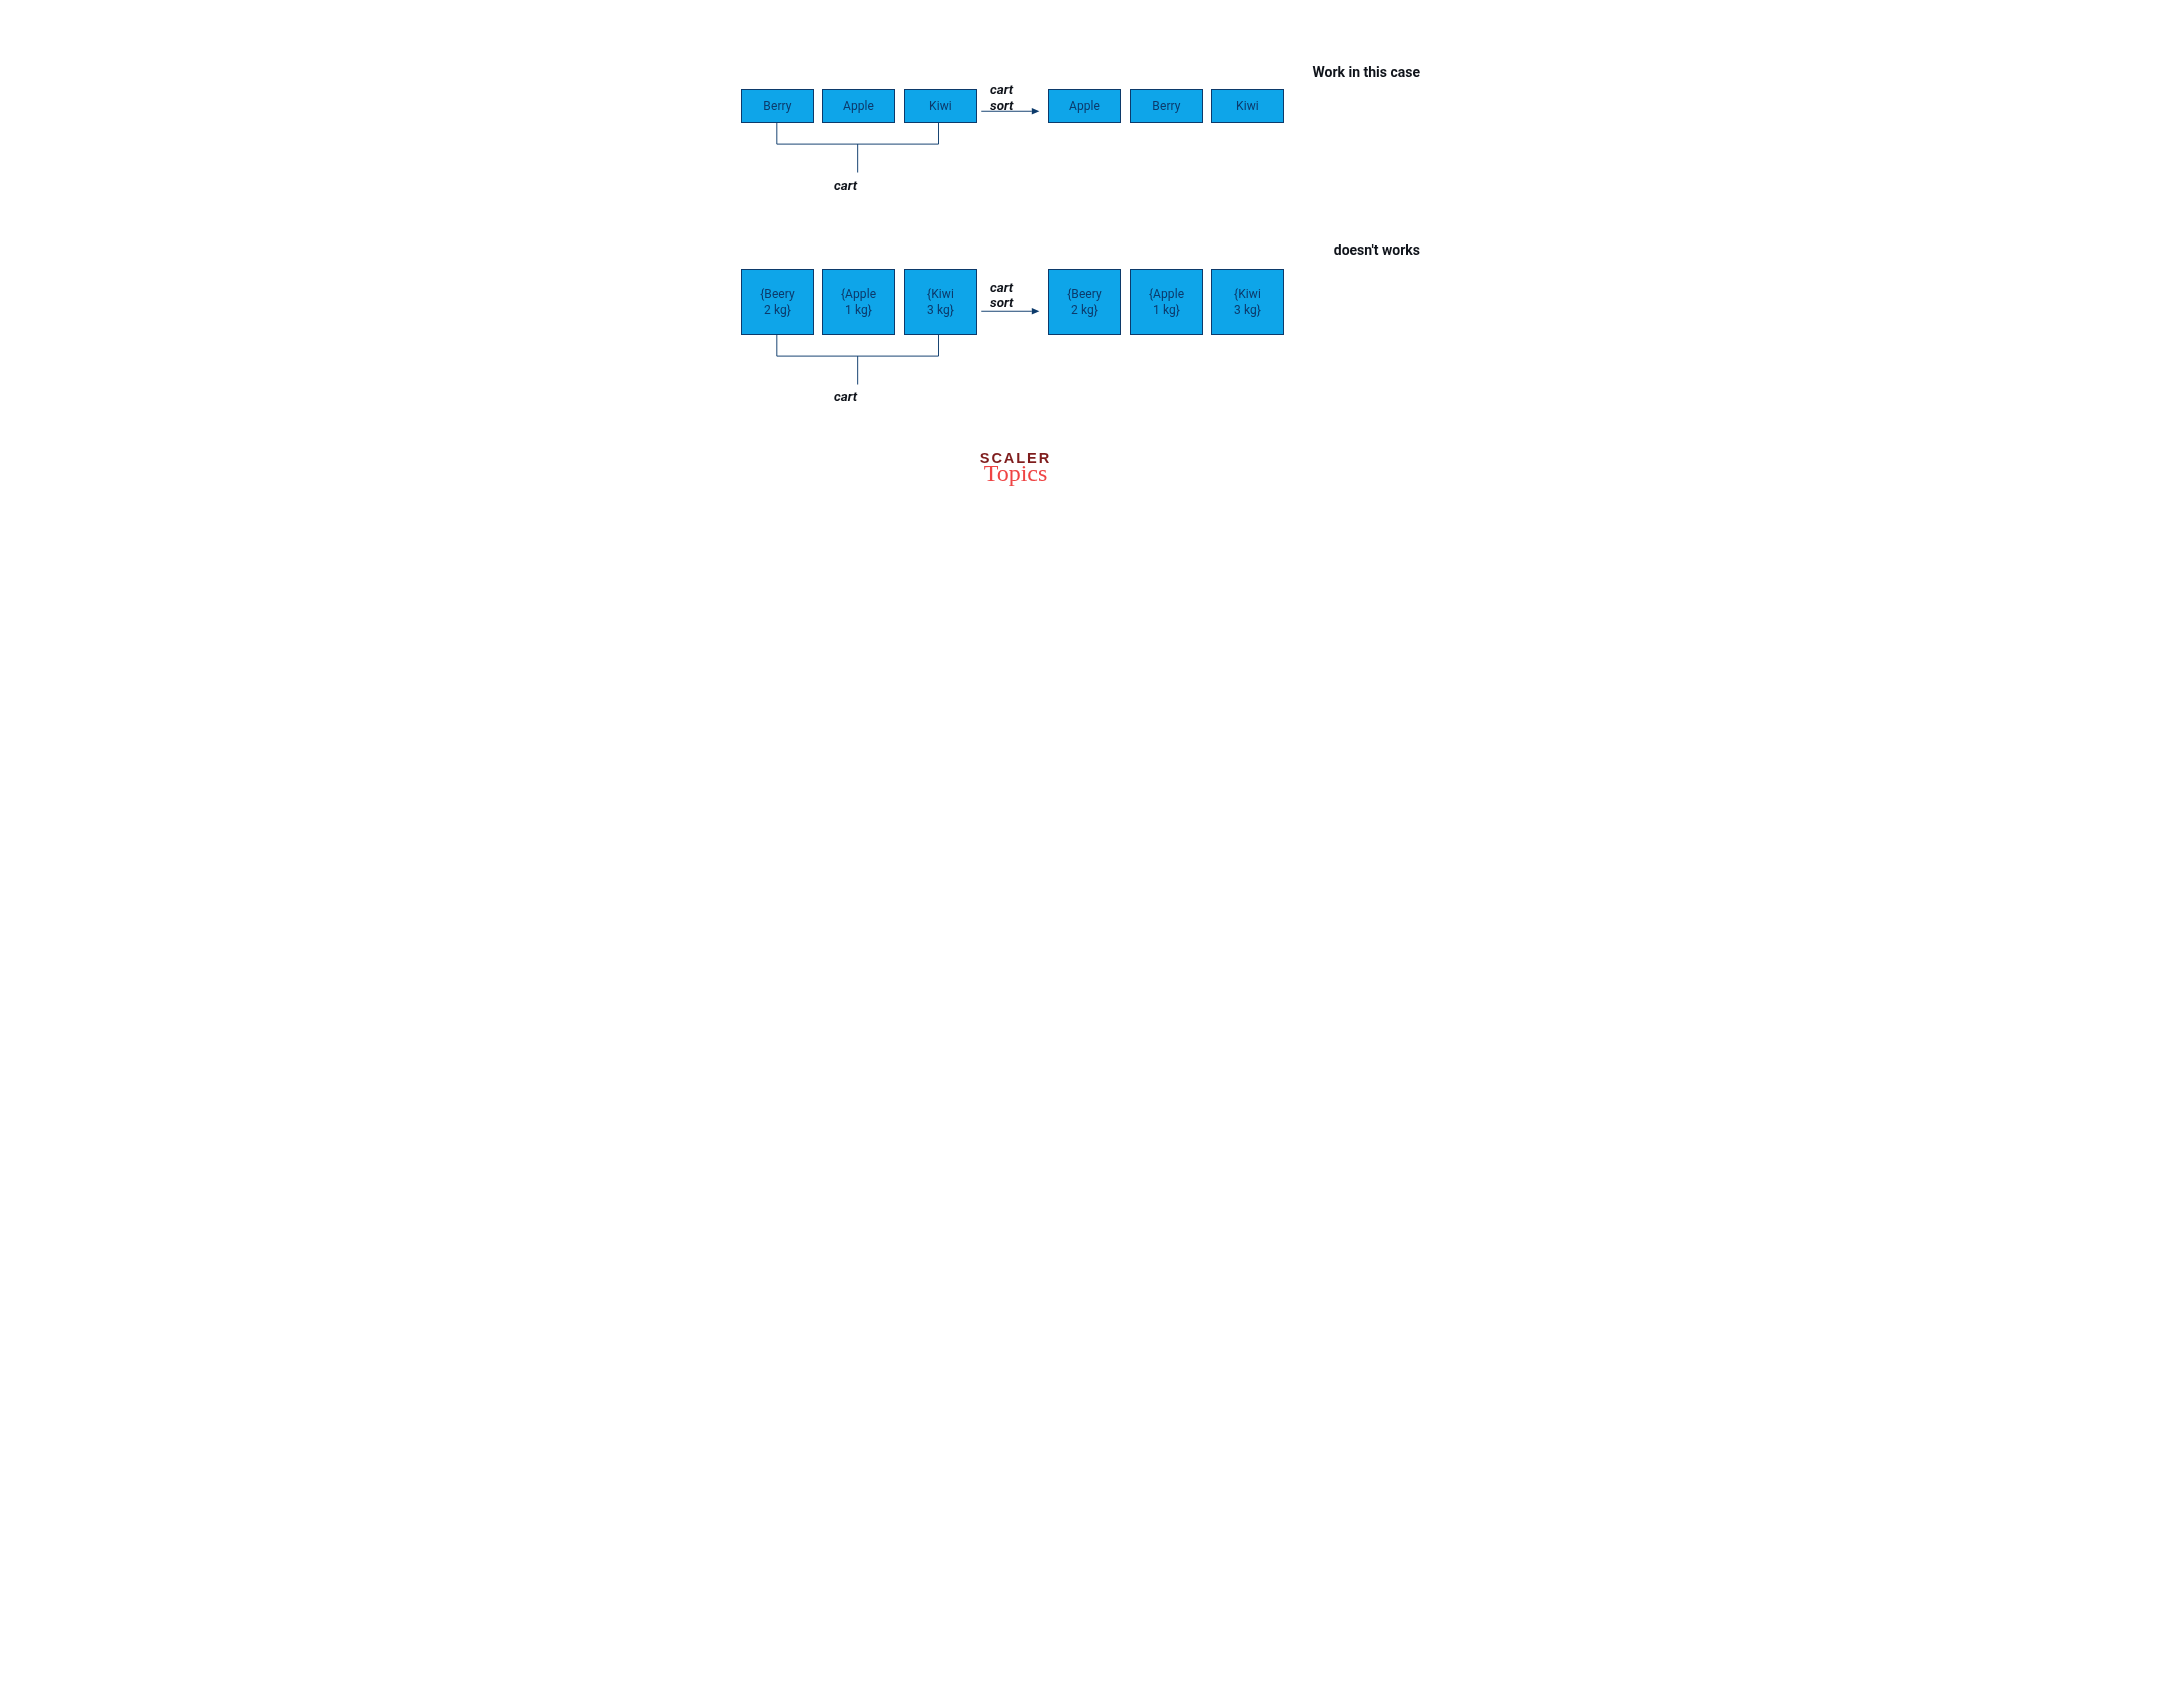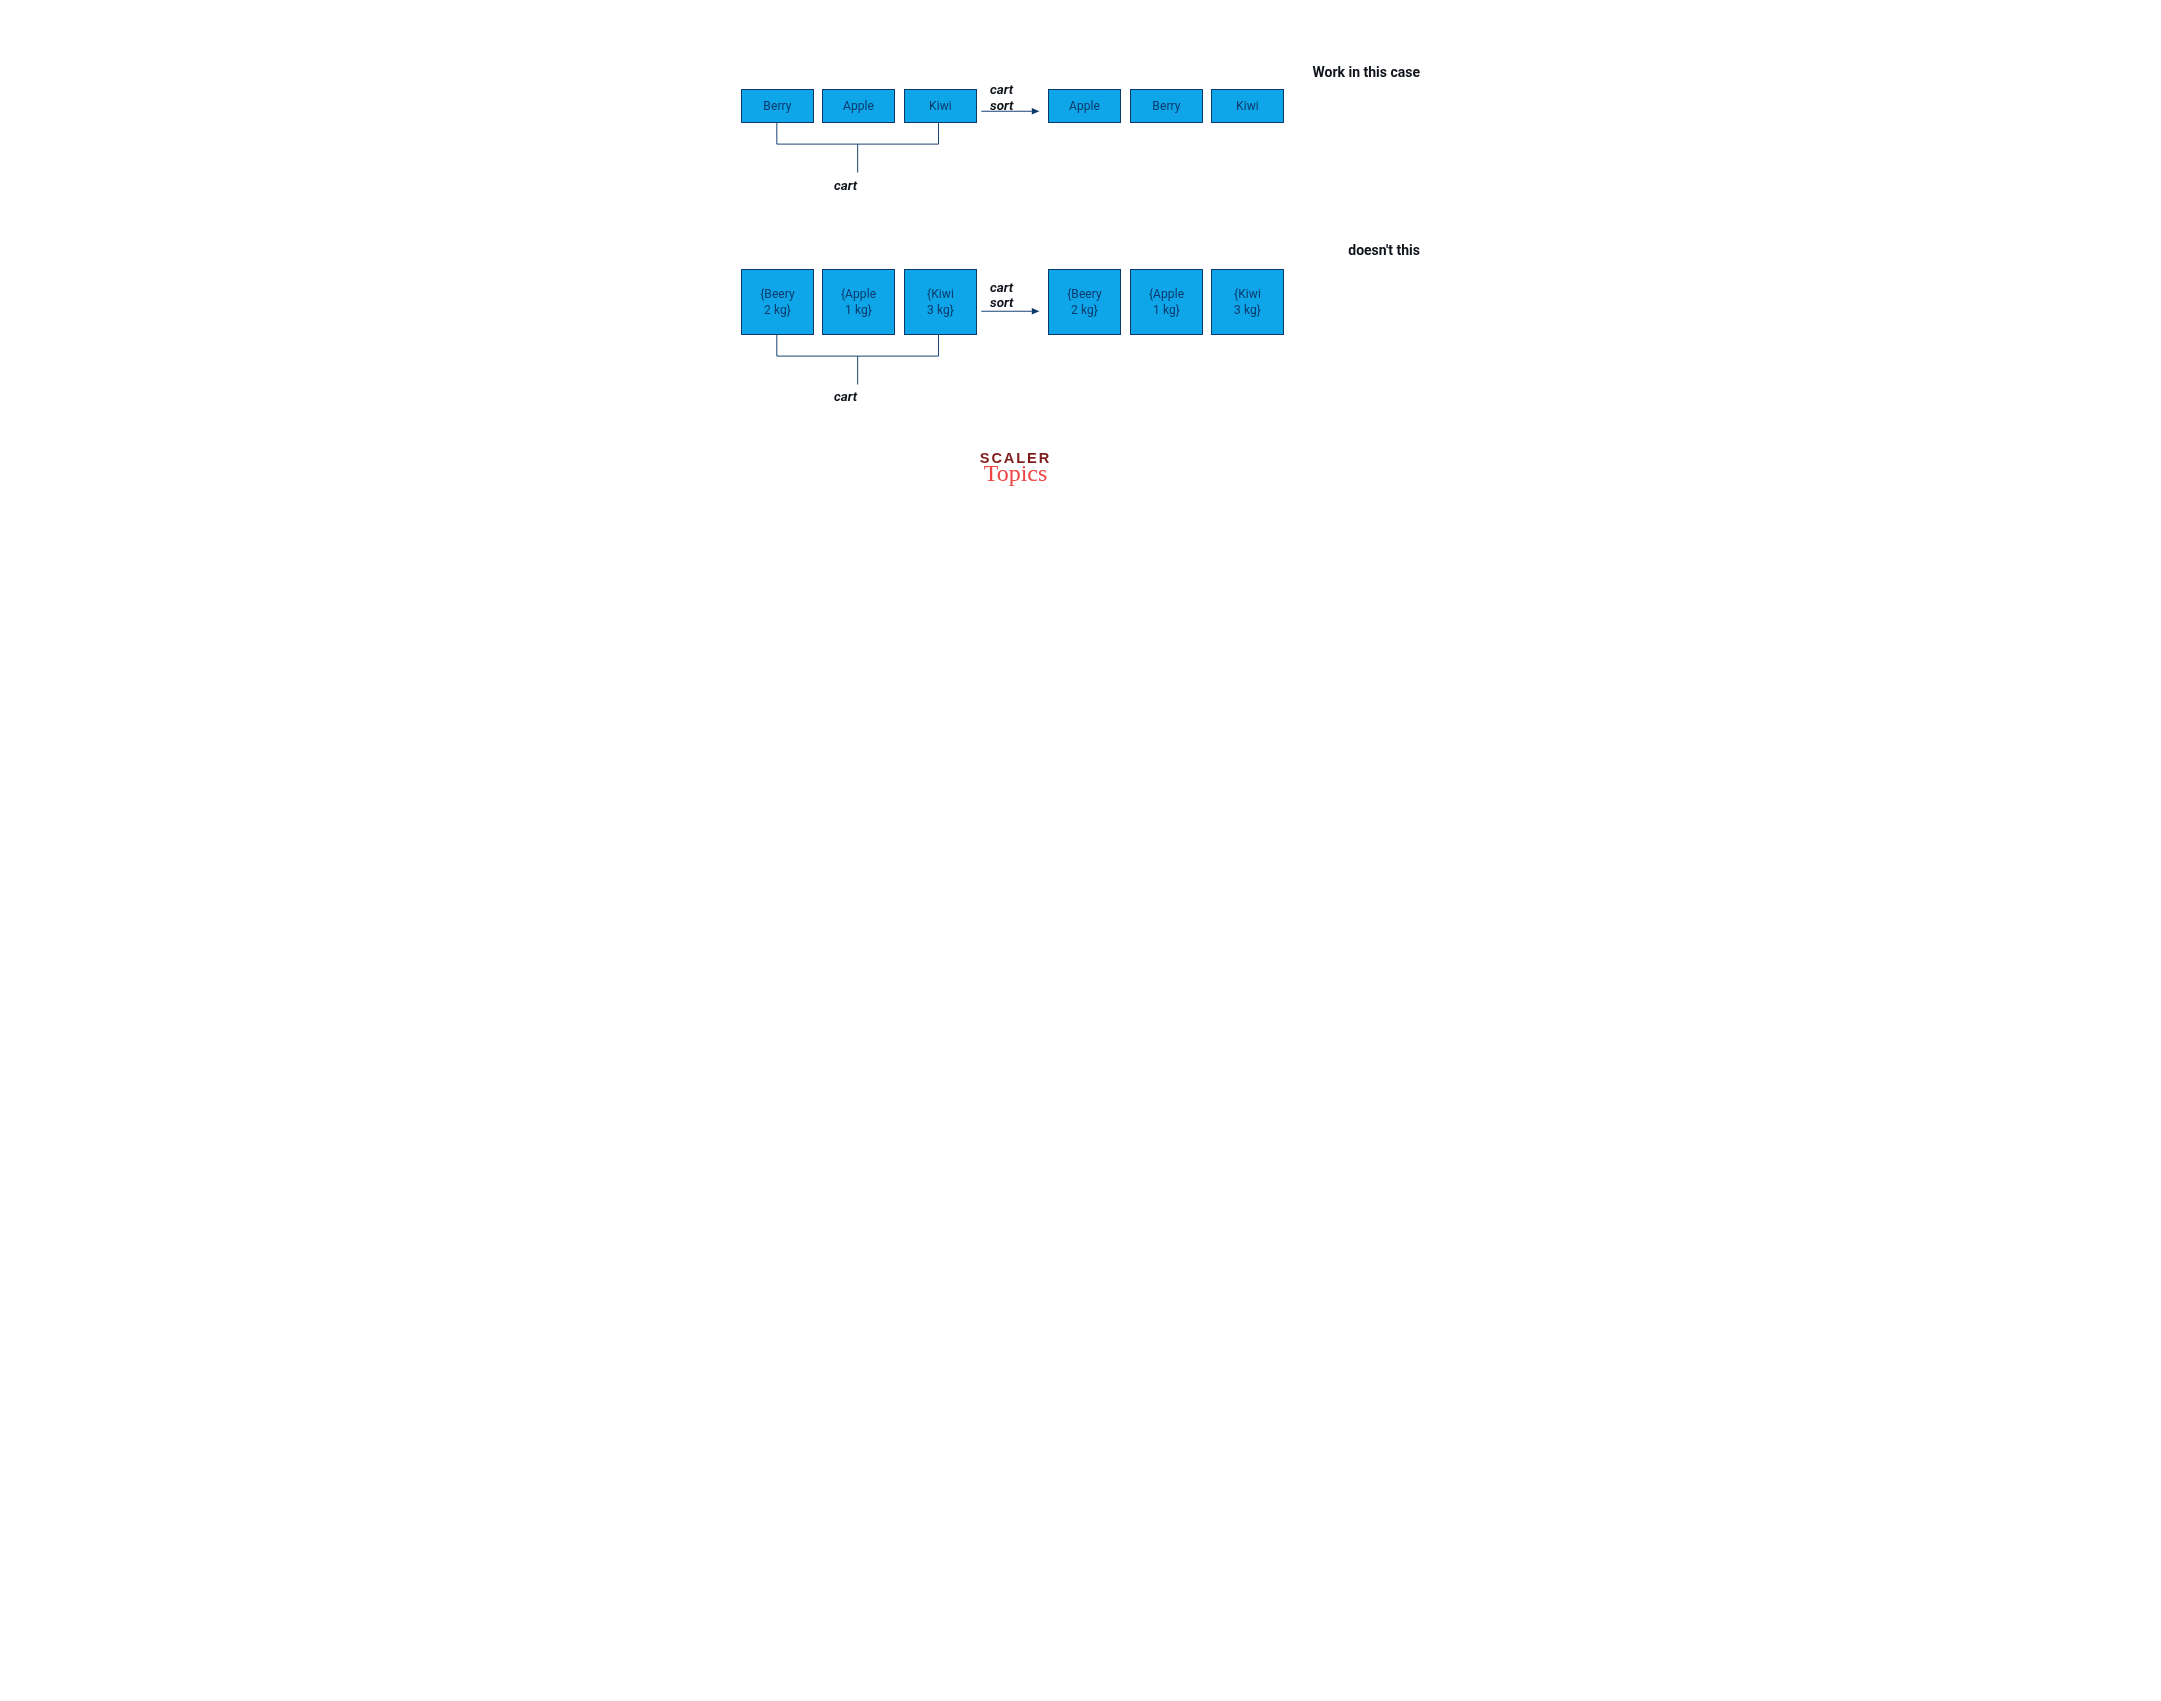--- a/index.html
+++ b/index.html
@@ -113,21 +113,21 @@
   <div class="bracket" style="left:46px; top:58px; width:203px; height:60px;">
     <svg width="203" height="60" viewBox="0 0 320 95">
       <line x1="56" y1="0" x2="56" y2="35"></line>
       <line x1="312" y1="0" x2="312" y2="35"></line>
       <line x1="56" y1="35" x2="312" y2="35"></line>
       <line x1="184" y1="35" x2="184" y2="80"></line>
     </svg>
   </div>
   <div class="bold-label" style="left:139px; top:114px;">cart</div>
 
-  <div class="caption-heading" style="right:46px; top:178px;">doesn't this</div>
+  <div class="caption-heading" style="right:46px; top:178px;">doesn't works</div>
 
   <div class="box" style="left:46px;  top:205px; width:71px; height:64px; white-space:pre-line;"><span>{Beery
 2 kg}</span></div>
   <div class="box" style="left:127px; top:205px; width:71px; height:64px; white-space:pre-line;"><span>{Apple
 1 kg}</span></div>
   <div class="box" style="left:209px; top:205px; width:71px; height:64px; white-space:pre-line;"><span>{Kiwi
 3 kg}</span></div>
 
   <div class="bold-label" style="left:295px; top:216px;">cart</div>
   <div class="bold-label" style="left:295px; top:231px;">sort</div>

